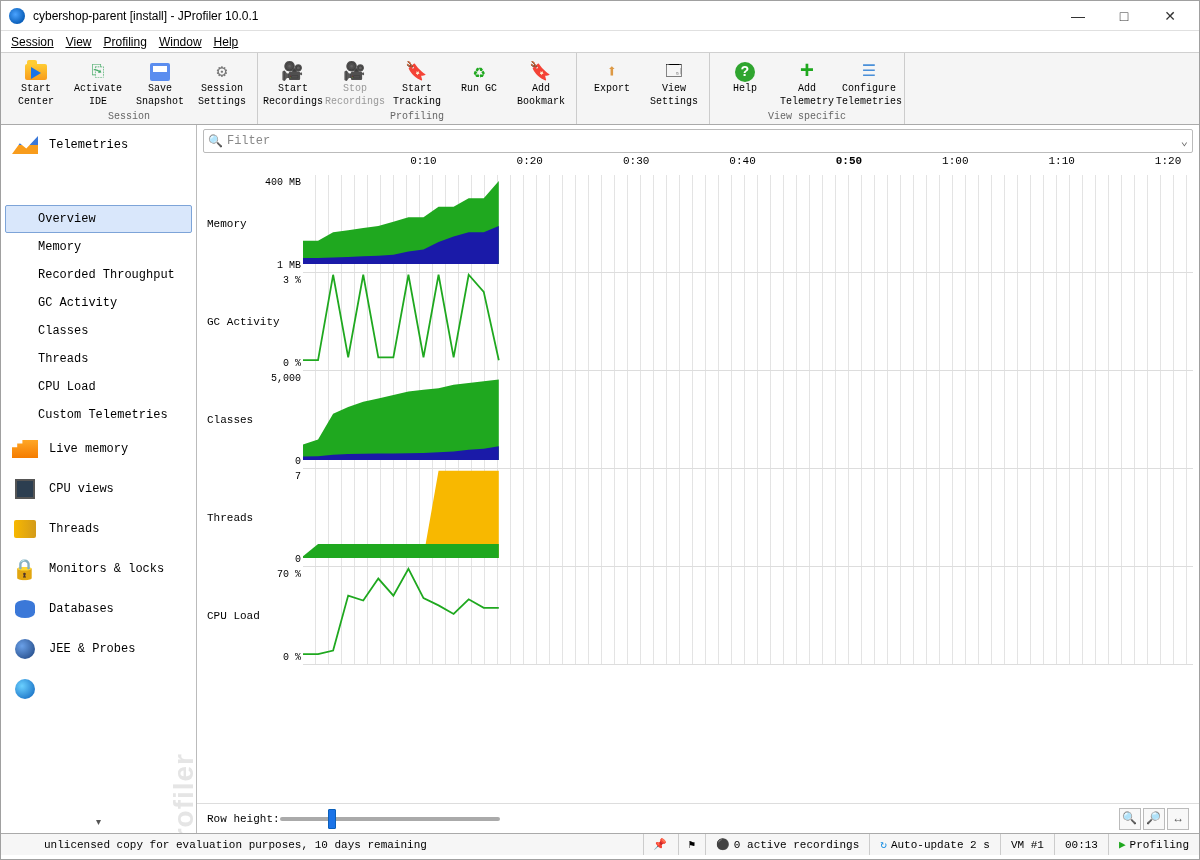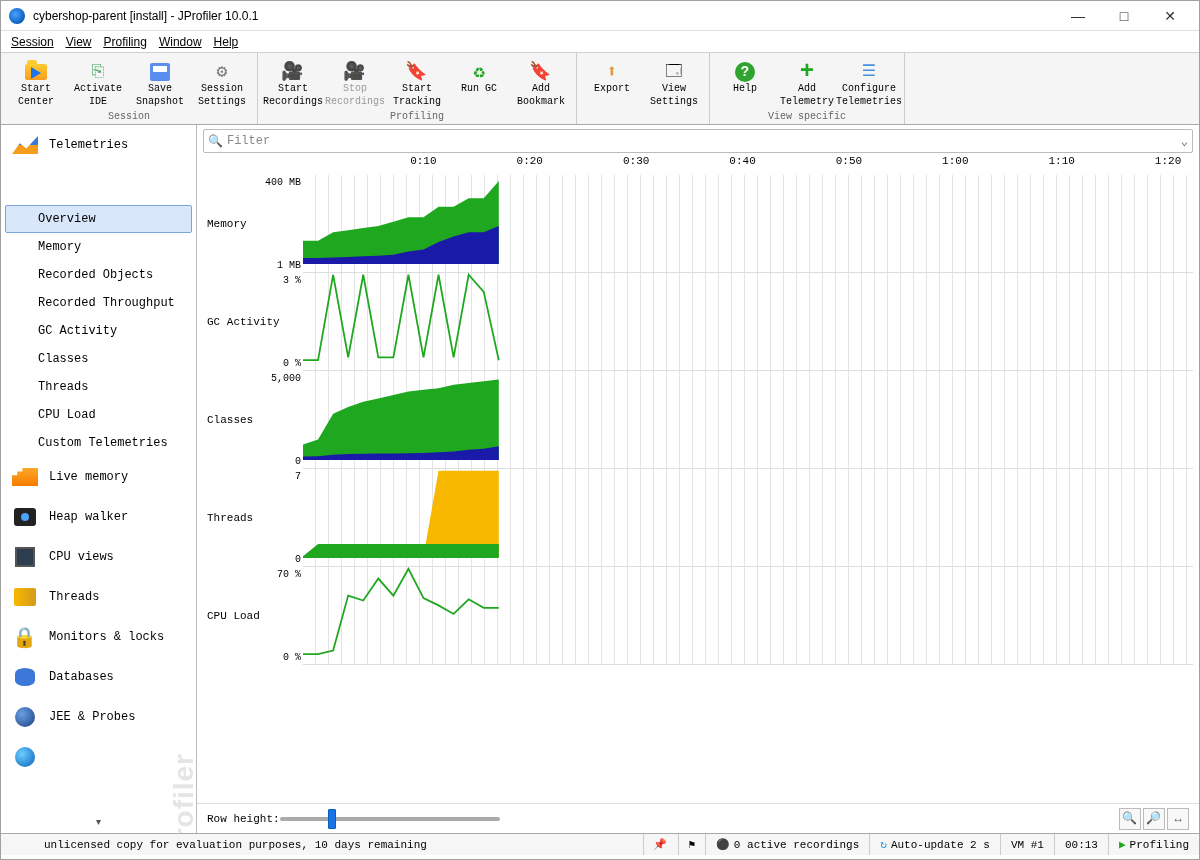--- a/index.html
+++ b/index.html
@@ -251,42 +251,35 @@
     <div class="watermark">JProfiler</div>
     <div class="side-section side-header">
         <div class="side-icon">
           <div class="ic-tele"></div>
         </div>
         <span>Telemetries</span>
       </div>
       <div class="side-subitems">
         <div class="side-sub selected">Overview</div>
         <div class="side-sub">Memory</div>
-        <div class="side-sub">Recorded Objects</div>
         <div class="side-sub">Recorded Throughput</div>
         <div class="side-sub">GC Activity</div>
         <div class="side-sub">Classes</div>
         <div class="side-sub">Threads</div>
         <div class="side-sub">CPU Load</div>
         <div class="side-sub">Custom Telemetries</div>
       </div>
       <div class="side-section side-header">
         <div class="side-icon">
           <div class="ic-memory"></div>
         </div>
         <span>Live memory</span>
       </div>
       <div class="side-section side-header">
         <div class="side-icon">
-          <div class="ic-heap"></div>
-        </div>
-        <span>Heap walker</span>
-      </div>
-      <div class="side-section side-header">
-        <div class="side-icon">
           <div class="ic-cpu"></div>
         </div>
         <span>CPU views</span>
       </div>
       <div class="side-section side-header">
         <div class="side-icon">
           <div class="ic-threads"></div>
         </div>
         <span>Threads</span>
       </div>
@@ -322,21 +315,21 @@
       <span>🔍</span>
       <span>Filter</span>
       <span class="drop">⌄</span>
     </div>
 
     <div class="timeline" id="timeline">
         <span class="time-label" style="left: 12.2%;">0:10</span>
         <span class="time-label" style="left: 24.4%;">0:20</span>
         <span class="time-label" style="left: 36.6%;">0:30</span>
         <span class="time-label" style="left: 48.8%;">0:40</span>
-        <span class="time-label" style="left: 61%;">0:50</span>
+        <span class="time-label" style="left: 61%; font-weight: bold;">0:50</span>
         <span class="time-label" style="left: 73.2%;">1:00</span>
         <span class="time-label" style="left: 85.4%;">1:10</span>
         <span class="time-label" style="left: 97.6%;">1:20</span>
       </div>
 
     <div class="charts" id="charts">
         <div class="chart" style="position: relative;">
           <div class="chart-label">Memory</div>
           <div style="position: absolute; left: 44px; top: 2px; font: 10px &quot;Courier New&quot;; text-align: right; width: 54px;">400 MB</div>
           <div style="position: absolute; left: 44px; bottom: 2px; font: 10px &quot;Courier New&quot;; text-align: right; width: 54px;">1 MB</div>

